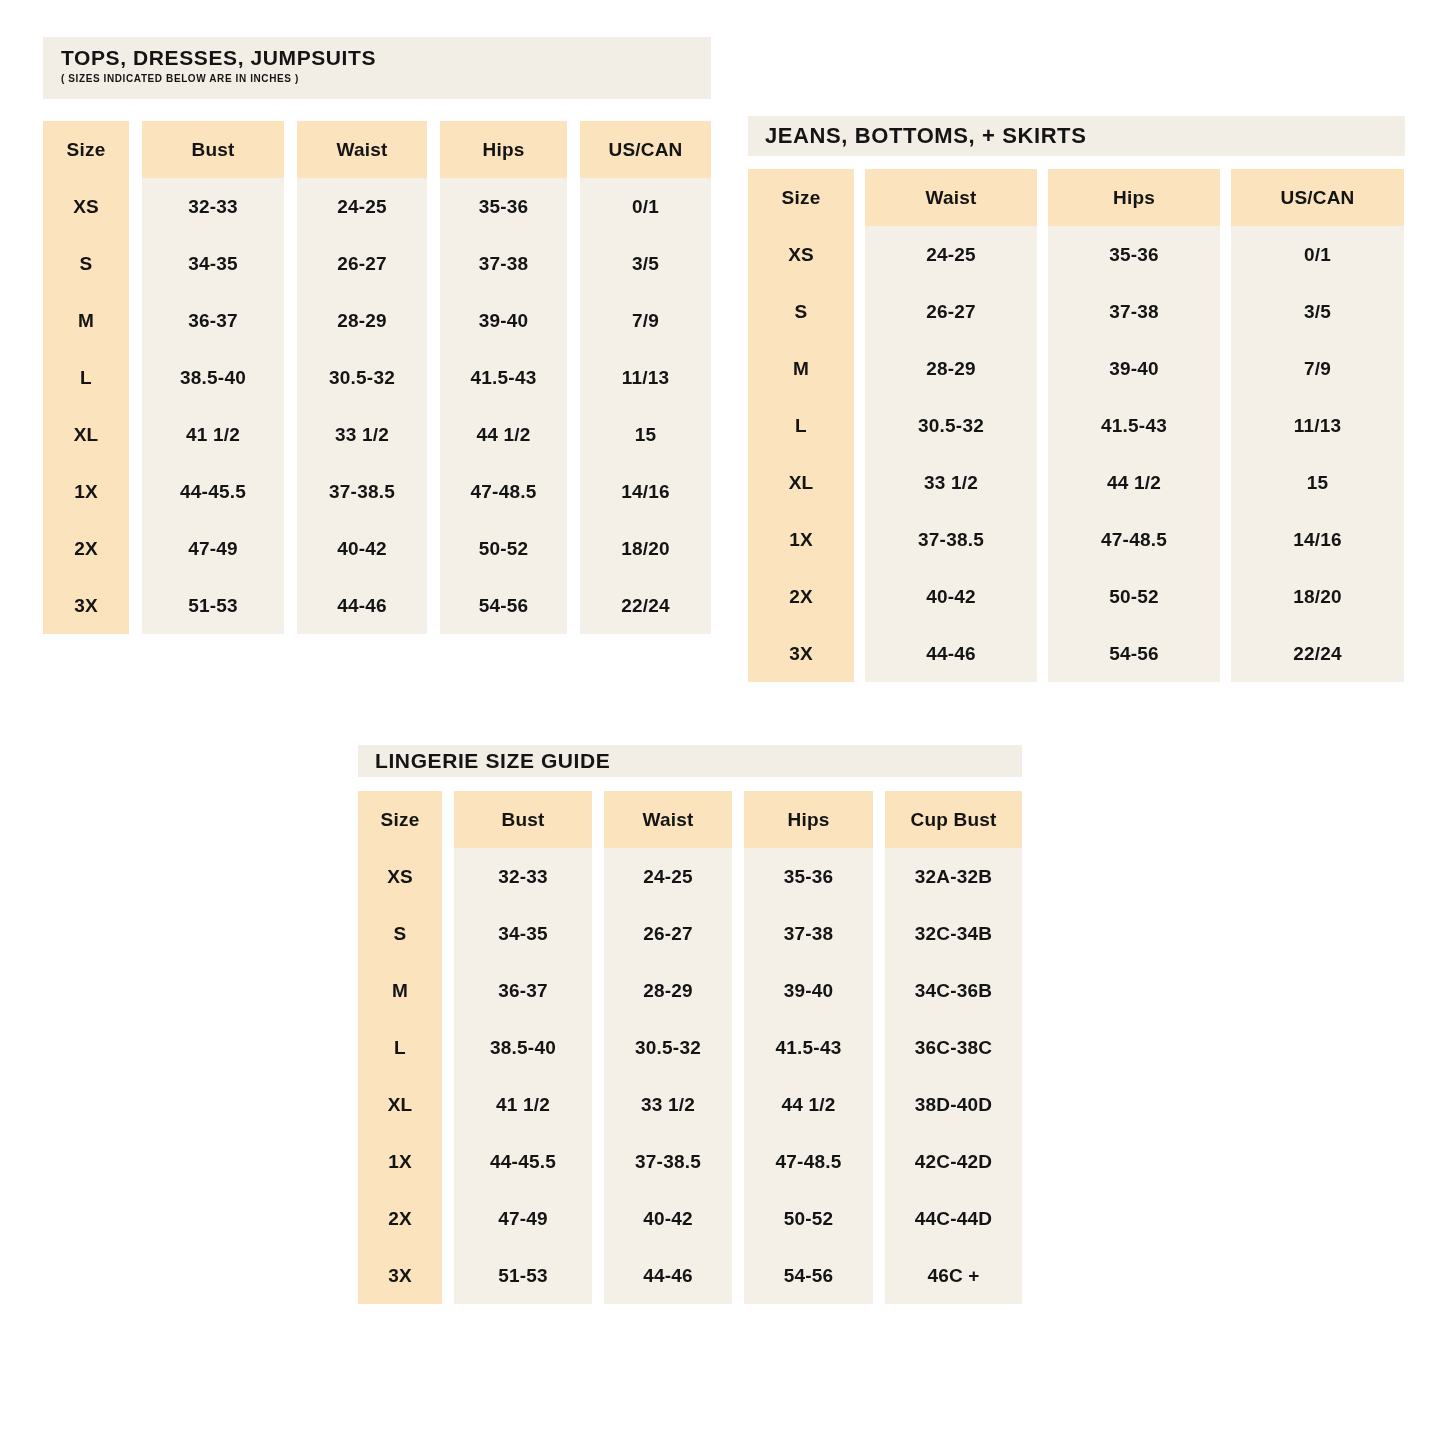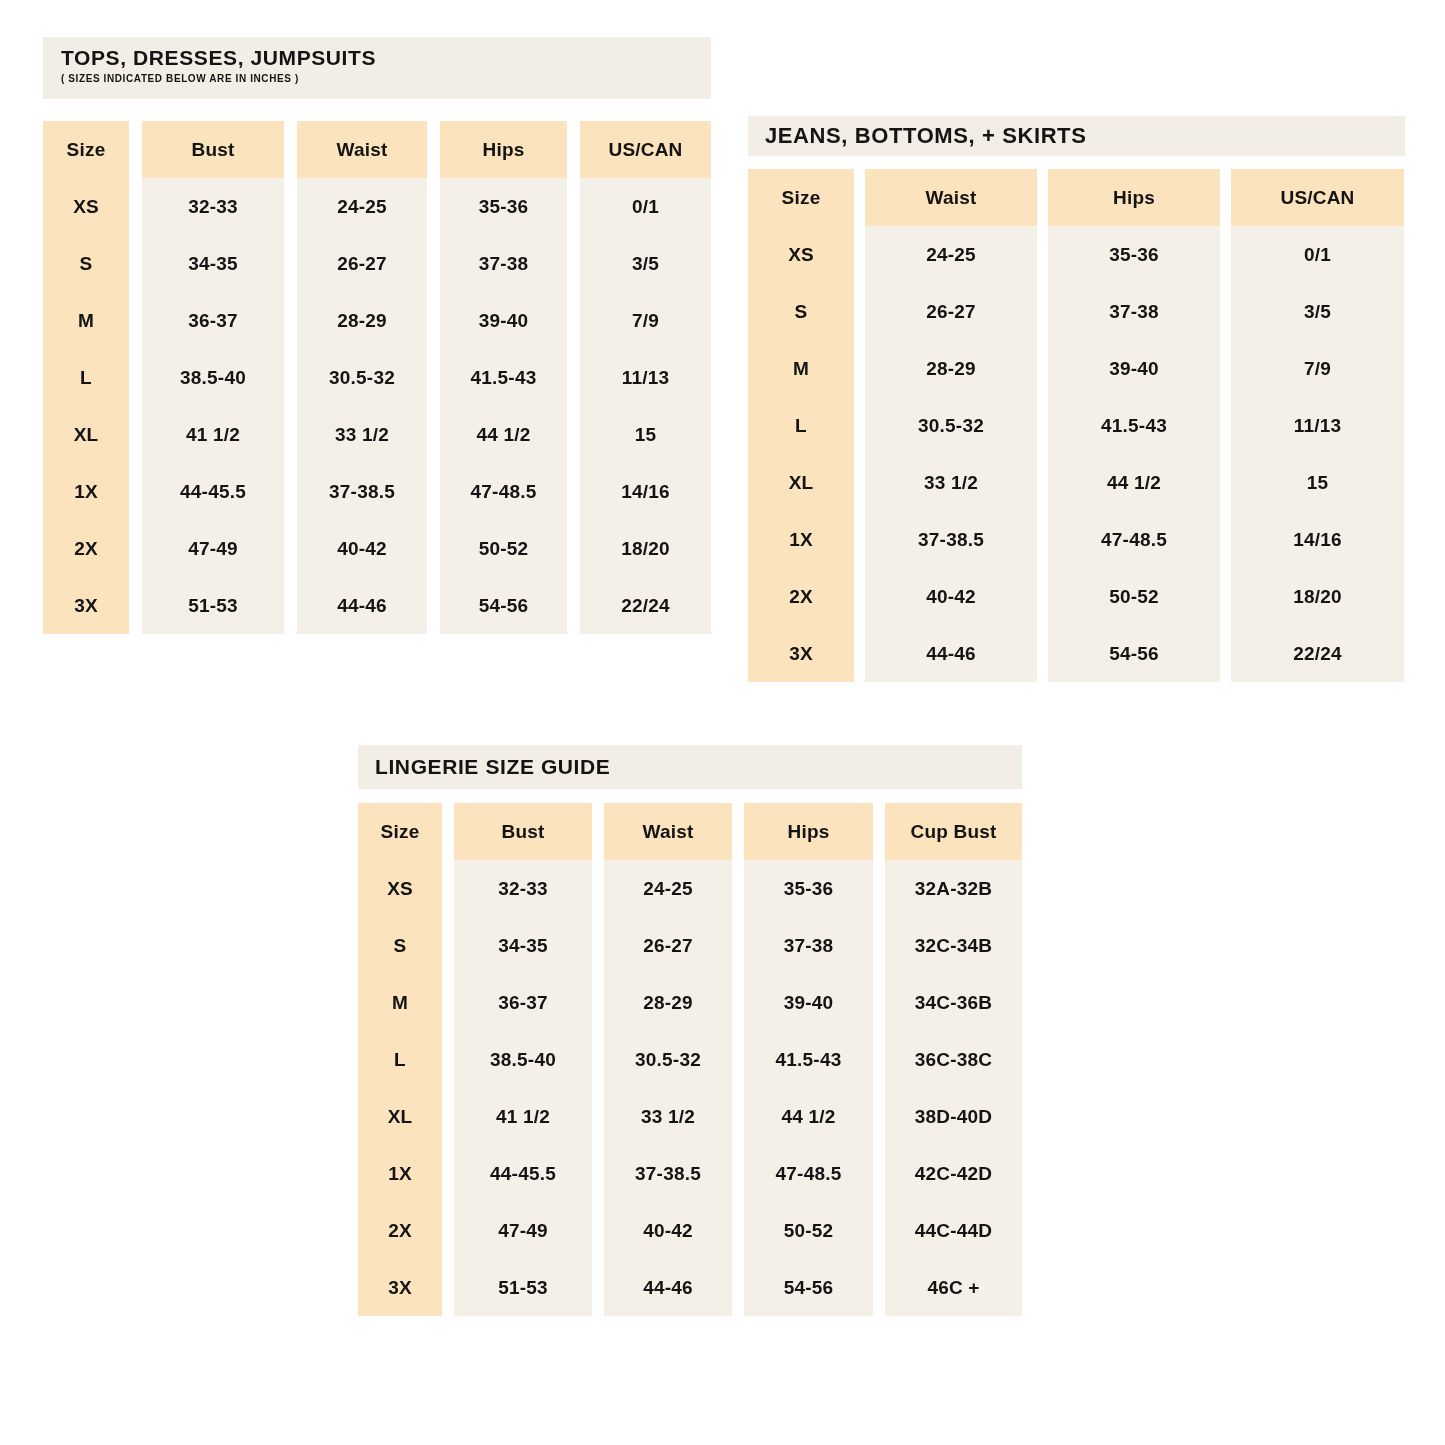--- a/index.html
+++ b/index.html
@@ -40,21 +40,21 @@
   .banner.two-line {
     height: 62px;
     padding: 9px 0 0 18px;
   }
   .banner.one-line {
     display: flex;
     align-items: center;
     padding-left: 17px;
   }
   #table-jeans .banner.one-line { height: 40px; }
-  #table-lingerie .banner.one-line { height: 44px; }
+  #table-lingerie .banner.one-line { height: 32px; }
   #table-jeans .banner .title { font-size: 22px; }
 
   .grid {
     display: grid;
     grid-auto-rows: 57px;
   }
   #table-tops .grid {
     margin-top: 22px;
     grid-template-columns: 86px 142px 130px 127px 131px;
     column-gap: 13px;

